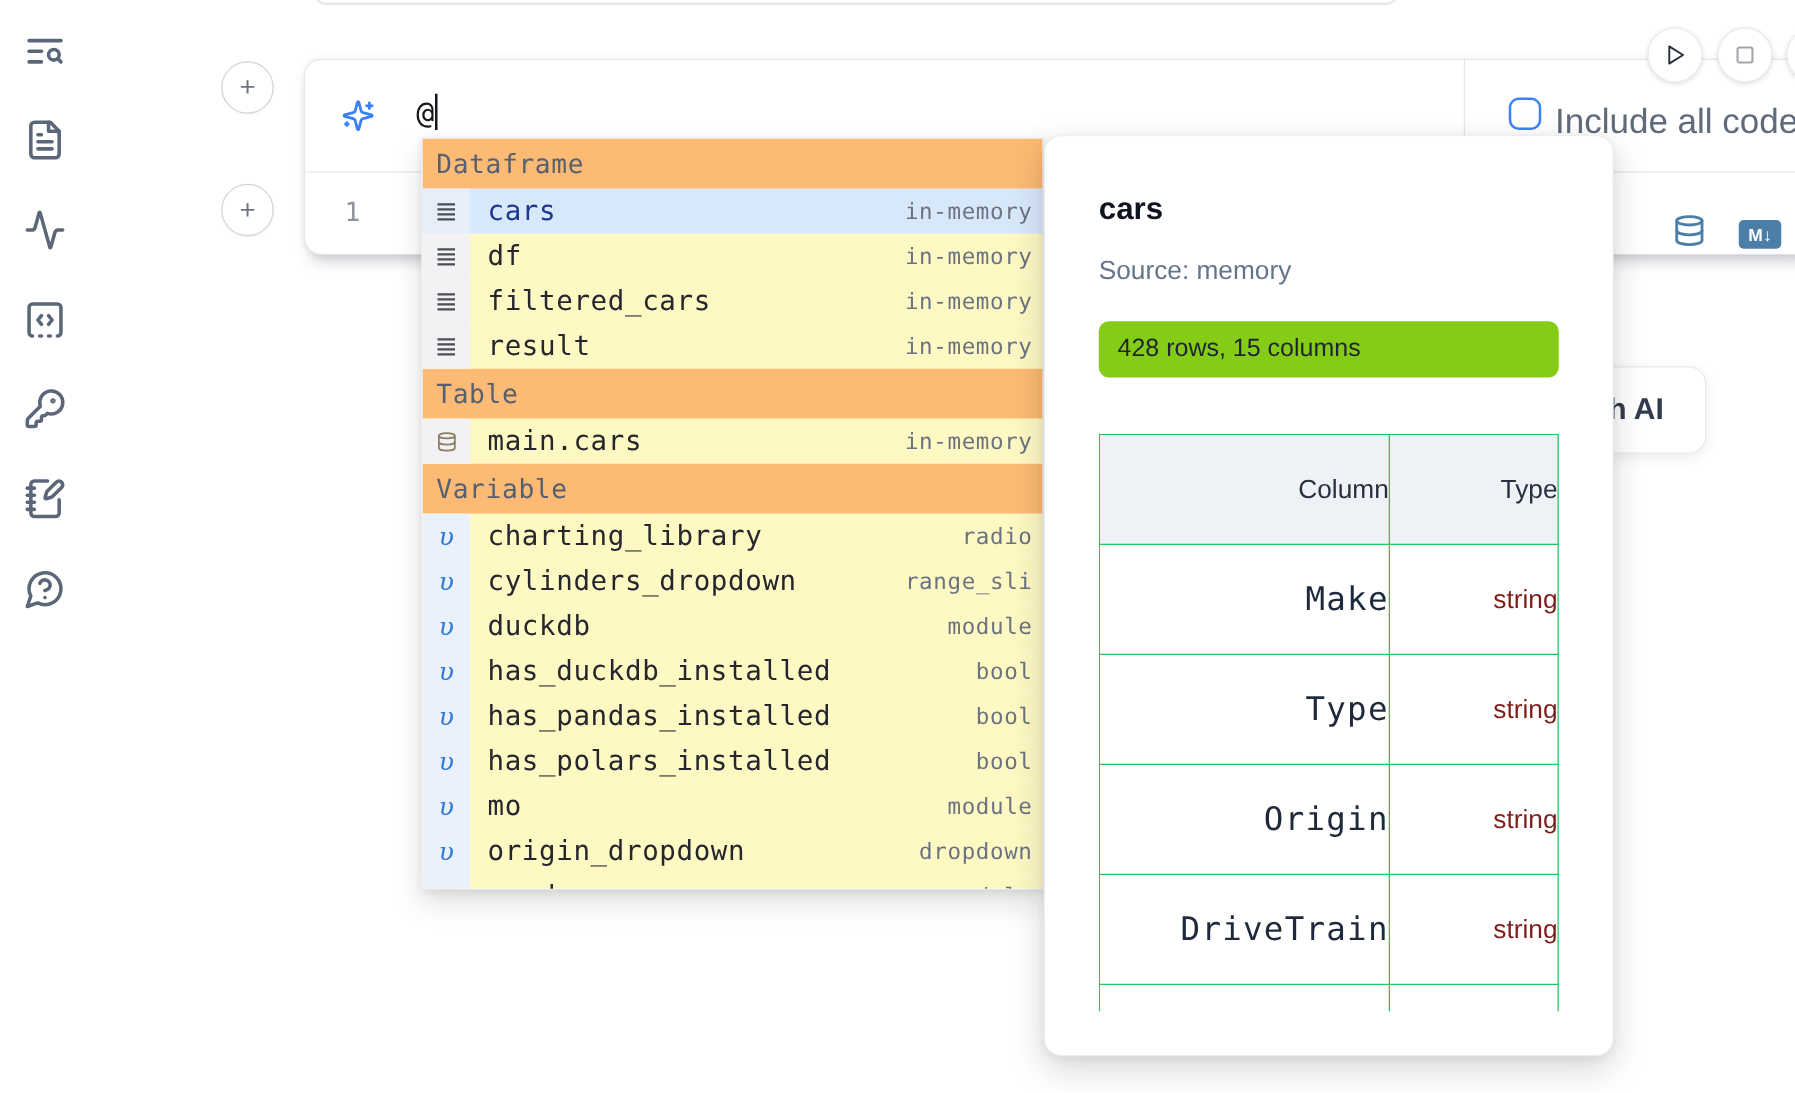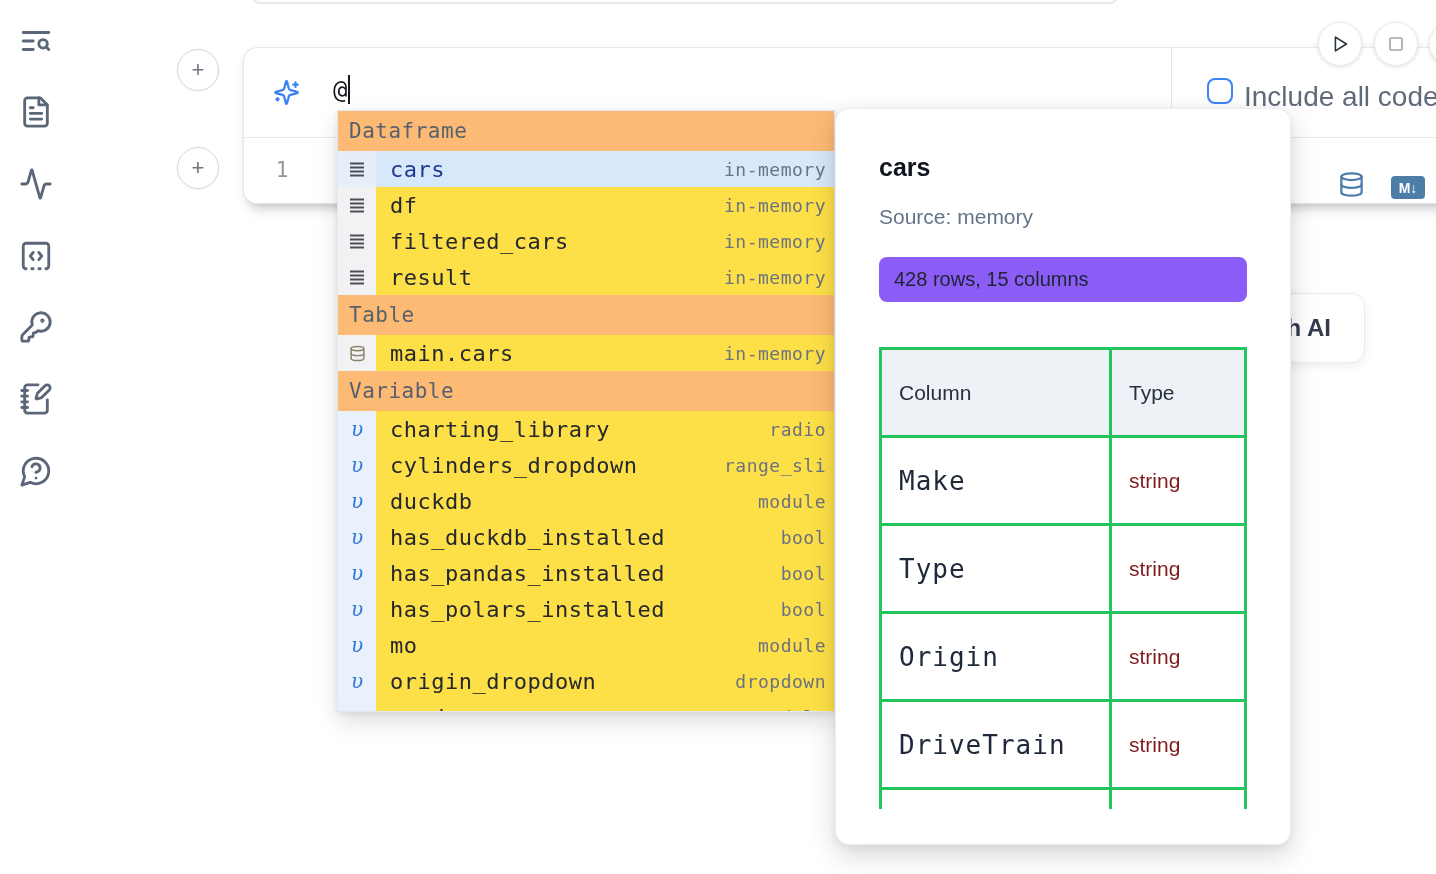--- a/index.html
+++ b/index.html
@@ -56,21 +56,21 @@
   #run-stop { left:1374px; top:22px; }
   #run-extra { left:1429px; top:22px; }
 
   
   .dropdown { left:337px; top:110px; width:498px; height:602px; background:#fff; z-index:20;
               border:1px solid #e6e7ea; overflow:hidden; font-family:"DejaVu Sans Mono", monospace;
               box-shadow:0 10px 22px rgba(0,0,0,.13), 0 2px 6px rgba(0,0,0,.07); }
   .ac-row { display:flex; align-items:center; }
   .ac-row.header { height:40px; background:#fdba74; color:#57606e; font-size:21px;
                    padding-left:11px; letter-spacing:.5px; }
-  .ac-row.item { height:36px; background:#fde047; cursor:pointer; }
+  .ac-row.item { height:36px; background:#fef9c3; cursor:pointer; }
   .ac-gutter { width:38px; height:36px; flex:none; display:flex; align-items:center;
                justify-content:center; }
   .ac-gutter.kind-dataframe, .ac-gutter.kind-table { background:#f2f2f4; }
   .ac-gutter.kind-variable { background:#e9f1fc; }
   .var-glyph { font-family:"DejaVu Serif", serif; font-style:italic; font-size:20px;
                color:#3279d8; }
   .ac-label { margin-left:14px; font-size:22px; letter-spacing:.5px; color:#26272e;
               white-space:nowrap; }
   .ac-detail { margin-left:auto; padding-right:8px; font-size:18px; letter-spacing:.5px;
                color:#6b7280; white-space:nowrap; }
@@ -79,26 +79,26 @@
   .ac-row.item.selected .ac-label { color:#1c398e; }
 
   
   .popup { left:835px; top:108px; width:456px; height:737px; background:#fff; z-index:40;
            border:1px solid #eceef1; border-radius:14px;
            box-shadow:0 10px 28px rgba(0,0,0,.16), 0 2px 8px rgba(0,0,0,.06); }
   .popup-title { position:absolute; left:43px; top:44px; font-size:25px; font-weight:bold;
                  color:#10141f; }
   .popup-source { position:absolute; left:43px; top:96px; font-size:21px; color:#64748b; }
   .popup-badge { position:absolute; left:43px; top:148px; width:368px; height:45px;
-                 background:#8b5cf6; border-radius:8px; display:flex; align-items:center;
+                 background:#84cc16; border-radius:8px; display:flex; align-items:center;
                  padding-left:15px; font-size:20px; color:#1f2430; }
   .popup-table-wrap { position:absolute; left:43px; top:238px; width:369px; height:462px;
                       overflow:hidden; }
   table.schema { border-collapse:collapse; width:368px; }
-  table.schema th, table.schema td { border:3px solid #22c55e; height:88px; text-align:left;
+  table.schema th, table.schema td { border:1px solid #22c55e; height:88px; text-align:right;
                                      padding-left:17px; }
   table.schema th { background:#eef1f5; font-size:21px; font-weight:normal; color:#27303e; }
   table.schema th.col-type, table.schema td.cell-type { width:135px; }
   td.cell-name { font-family:"DejaVu Sans Mono", monospace; font-size:26px; letter-spacing:1px;
                  color:#1e293b; }
   td.cell-type { font-size:21px; color:#7f1d1d; }
 
   
   .ai-card { left:1141px; top:293px; width:224px; height:70px; background:#fff; z-index:10;
              border:1px solid #e9eaee; border-radius:14px; cursor:pointer;

